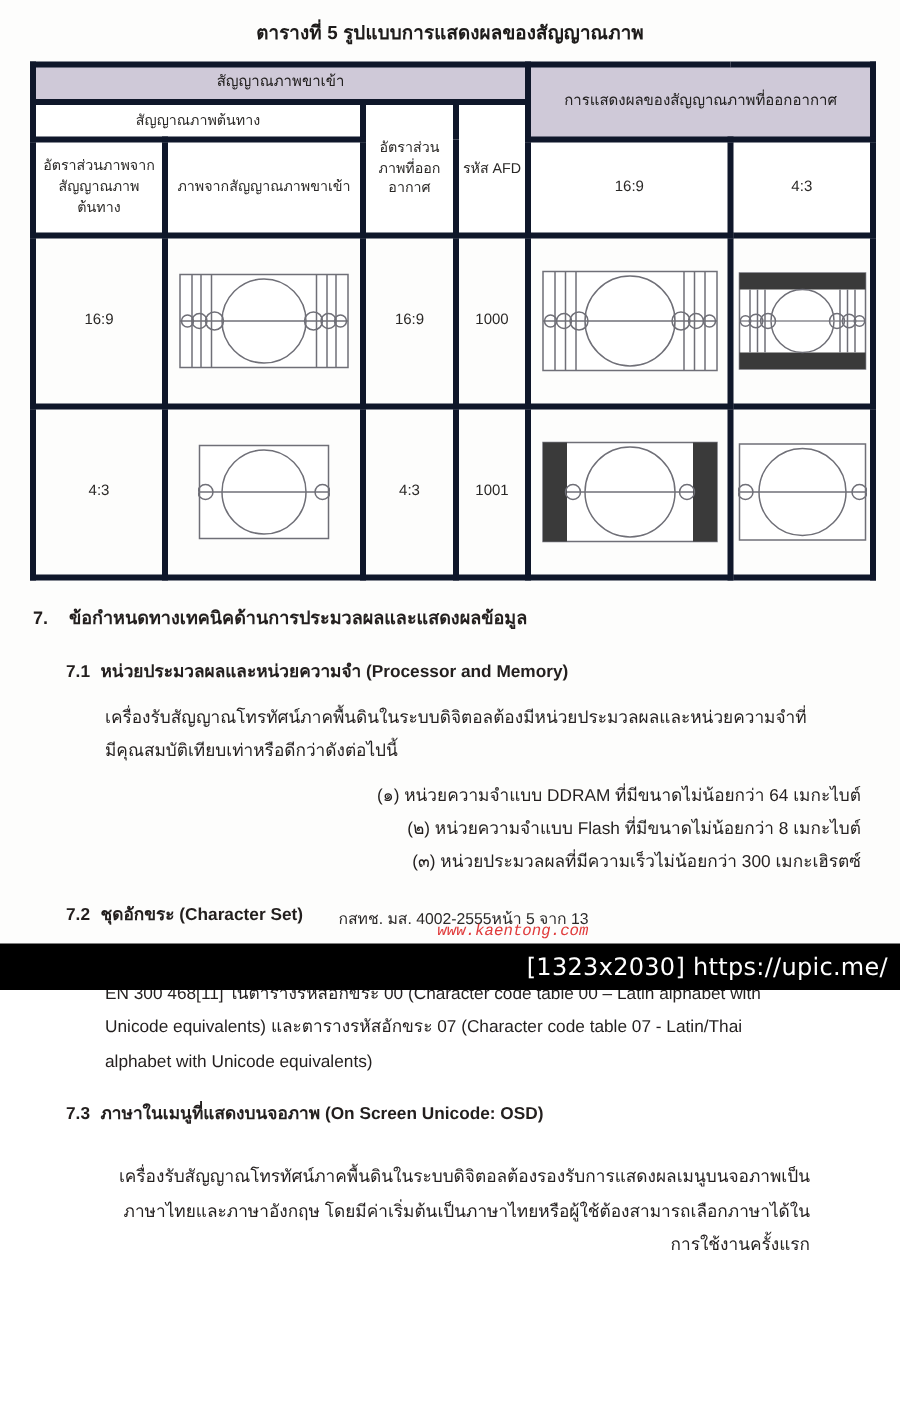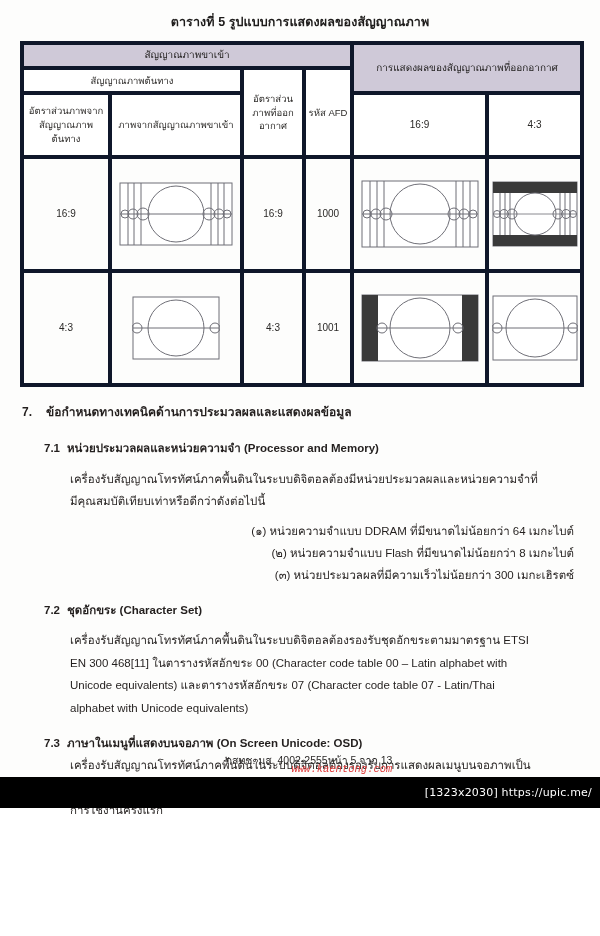--- a/index.html
+++ b/index.html
@@ -12,21 +12,21 @@
     height: 936px;
     position: relative;
     font-family: "Liberation Sans", "DejaVu Sans", sans-serif;
     color: #23211f;
     overflow: hidden;
   }
 
   .page {
     position: relative;
     width: 600px;
-    height: 808px;
+    height: 660px;
     background: #fdfdfc;
   }
 
   
   .doc-title {
     text-align: center;
     font-size: 12.5px;
     font-weight: bold;
     letter-spacing: .1px;
     padding: 12px 0 9px 0;
@@ -106,21 +106,21 @@
     margin: 13px 0 0 22px;
   }
   .sub-head .sub-no { flex: none; }
   .para {
     margin: 8px 0 0 48px;
     font-size: 11.5px;
     line-height: 1.95;
     text-align: left;
     max-width: 470px;
   }
-  .para.tight { margin-top: 0; }
+  .para.tight { margin-top: 20px; text-align: right; }
   .list {
     margin: 7px 0 0 112px;
     font-size: 11.5px;
     line-height: 1.92;
     text-align: right;
   }
   .list-item { white-space: nowrap; }
 
   
   .footer {
@@ -155,21 +155,21 @@
     height: 31px;
     background: #000000;
     display: flex;
     align-items: center;
     justify-content: flex-end;
     padding-right: 8px;
     box-sizing: border-box;
   }
   .bottom-bar-text {
     color: #ffffff;
-    font-size: 11px;
+    font-size: 16px;
     font-family: "DejaVu Sans", sans-serif;
     letter-spacing: .2px;
   }
 </style>
 </head>
 <body>
 
 <div class="page">
 
   <div class="doc-title">ตารางที่ 5 รูปแบบการแสดงผลของสัญญาณภาพ</div>

